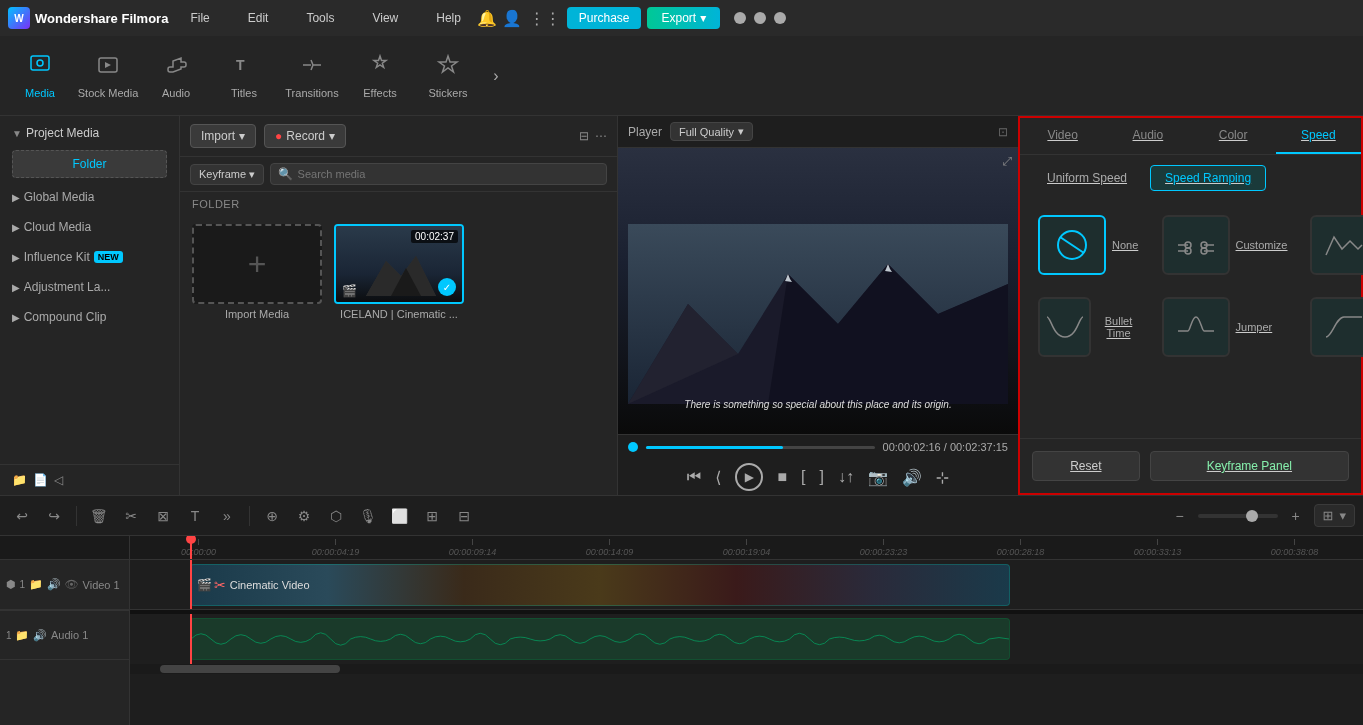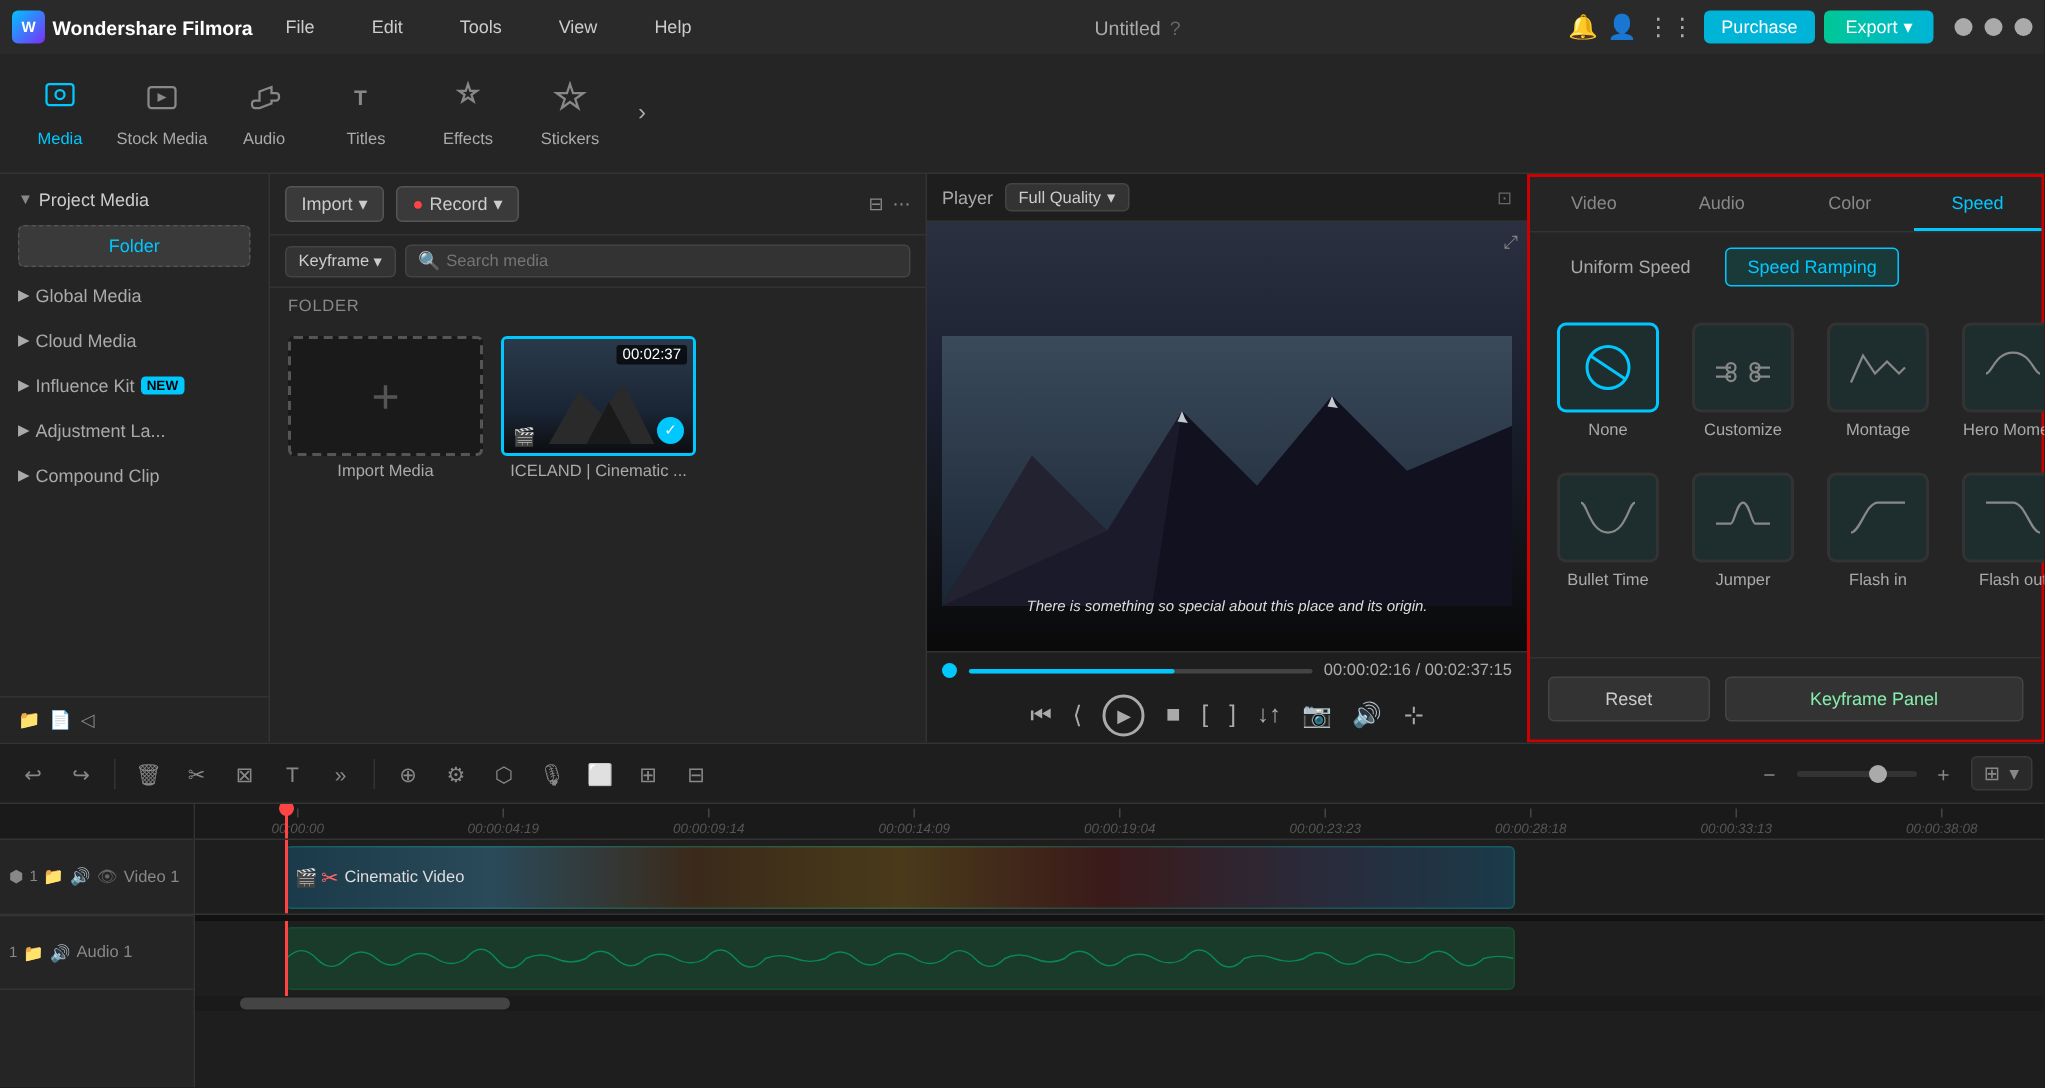--- a/index.html
+++ b/index.html
@@ -507,21 +507,21 @@
       border: 1px solid #00c8ff;
     }
     .speed-grid {
       display: grid;
       grid-template-columns: repeat(4, 1fr);
       gap: 10px;
       padding: 8px 12px;
     }
     .speed-card {
       display: flex;
-      flex-direction: column;
+      flex-direction: row;
       align-items: center;
       gap: 6px;
       cursor: pointer;
       padding: 6px;
       border-radius: 6px;
     }
     .speed-card.selected .speed-thumb {
       border: 2px solid #00c8ff;
     }
     .speed-thumb {
@@ -743,40 +743,37 @@
       width: 180px;
       height: 8px;
       top: 1px;
       background: #444;
       border-radius: 4px;
     }
 
     
     .right-panel-highlight {
       border: 2px solid #cc0000;
+      text-decoration: underline;
     }
   </style>
 </head>
 <body>
 
 <div class="titlebar">
   <div class="titlebar-logo">
     <div class="logo-icon">W</div>
     <span>Wondershare Filmora</span>
   </div>
   <div class="titlebar-menus">
     <div class="menu-item">File</div>
     <div class="menu-item">Edit</div>
     <div class="menu-item">Tools</div>
     <div class="menu-item">View</div>
     <div class="menu-item">Help</div>
-  </div>
-  <div class="titlebar-center">
-    <span>Untitled</span>
-    <span style="color:#666;">?</span>
   </div>
   <div class="titlebar-right">
     <span style="color:#aaa;font-size:16px;">🔔</span>
     <span style="color:#aaa;font-size:16px;">👤</span>
     <span style="color:#aaa;font-size:16px;">⋮⋮</span>
     <button class="btn-purchase">Purchase</button>
     <button class="btn-export">
       <span>Export</span>
       <span>▾</span>
     </button>
@@ -815,20 +812,28 @@
     </div>
     <span>Audio</span>
   </div>
   <div class="tool-item">
     <div class="tool-icon">
       <svg width="24" height="24" viewBox="0 0 24 24">
           <text x="4" y="17" font-size="14" fill="#888" font-weight="bold">T</text>
         </svg>
     </div>
     <span>Titles</span>
+  </div>
+  <div class="tool-item">
+    <div class="tool-icon">
+      <svg width="24" height="24" viewBox="0 0 24 24">
+          <path d="M3 12h8M13 12h8M11 7l2 5-2 5" fill="none" stroke="#888" stroke-width="1.5"></path>
+        </svg>
+    </div>
+    <span>Transitions</span>
   </div>
   <div class="tool-item">
     <div class="tool-icon">
       <svg width="24" height="24" viewBox="0 0 24 24">
           <path d="M12 3l1.5 4.5H18l-3.7 2.7 1.4 4.3L12 12l-3.7 2.5 1.4-4.3L6 7.5h4.5z" fill="none" stroke="#888" stroke-width="1.5"></path>
         </svg>
     </div>
     <span>Effects</span>
   </div>
   <div class="tool-item">

